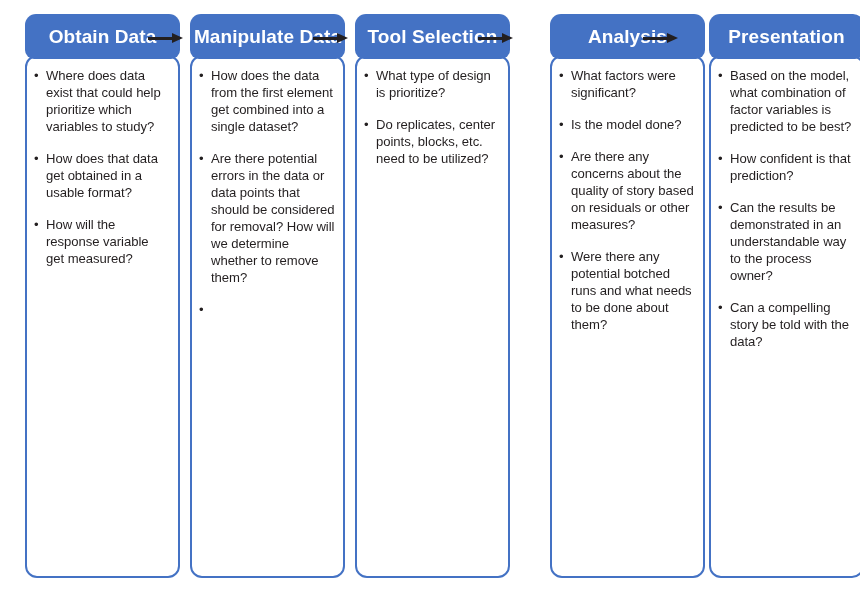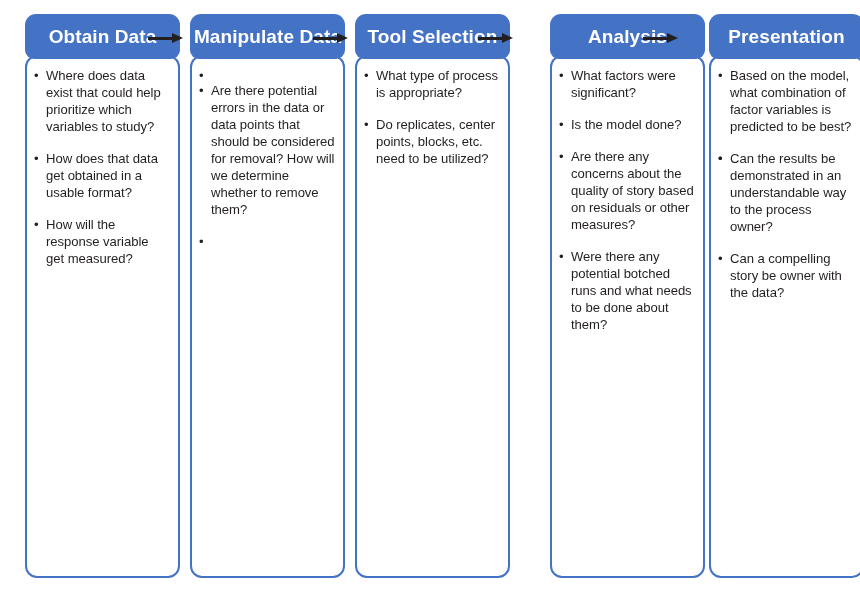--- a/index.html
+++ b/index.html
@@ -147,40 +147,41 @@
   </div>
 
   <div class="column col-1">
     <div class="body-box"></div>
     <div class="header">
       <span class="header-label">Manipulate Data</span>
     </div>
     <div class="bullet-list">
       <div class="bullet-item">
         <span class="bullet-dot">•</span>
+        <span>How does the data from the first element get combined into a single dataset?</span>
       </div>
       <div class="bullet-item">
         <span class="bullet-dot">•</span>
         <span>Are there potential errors in the data or data points that should be considered for removal? How will we determine whether to remove them?</span>
       </div>
       <div class="bullet-item">
         <span class="bullet-dot">•</span>
       </div>
     </div>
   </div>
 
   <div class="column col-2">
     <div class="body-box"></div>
     <div class="header">
       <span class="header-label">Tool Selection</span>
     </div>
     <div class="bullet-list">
       <div class="bullet-item">
         <span class="bullet-dot">•</span>
-        <span>What type of process is appropriate?</span>
+        <span>What type of design is prioritize?</span>
       </div>
       <div class="bullet-item">
         <span class="bullet-dot">•</span>
         <span>Do replicates, center points, blocks, etc. need to be utilized?</span>
       </div>
     </div>
   </div>
 
   <div class="column col-3">
     <div class="body-box"></div>
@@ -212,28 +213,29 @@
     <div class="header">
       <span class="header-label">Presentation</span>
     </div>
     <div class="bullet-list">
       <div class="bullet-item">
         <span class="bullet-dot">•</span>
         <span>Based on the model, what combination of factor variables is predicted to be best?</span>
       </div>
       <div class="bullet-item">
         <span class="bullet-dot">•</span>
+        <span>How confident is that prediction?</span>
       </div>
       <div class="bullet-item">
         <span class="bullet-dot">•</span>
         <span>Can the results be demonstrated in an understandable way to the process owner?</span>
       </div>
       <div class="bullet-item">
         <span class="bullet-dot">•</span>
-        <span>Can a compelling story be owner with the data?</span>
+        <span>Can a compelling story be told with the data?</span>
       </div>
     </div>
   </div>
 
   <div class="arrow arr-0">
     <div class="arrow-line"></div>
     <div class="arrow-head"></div>
   </div>
   <div class="arrow arr-1">
     <div class="arrow-line"></div>

